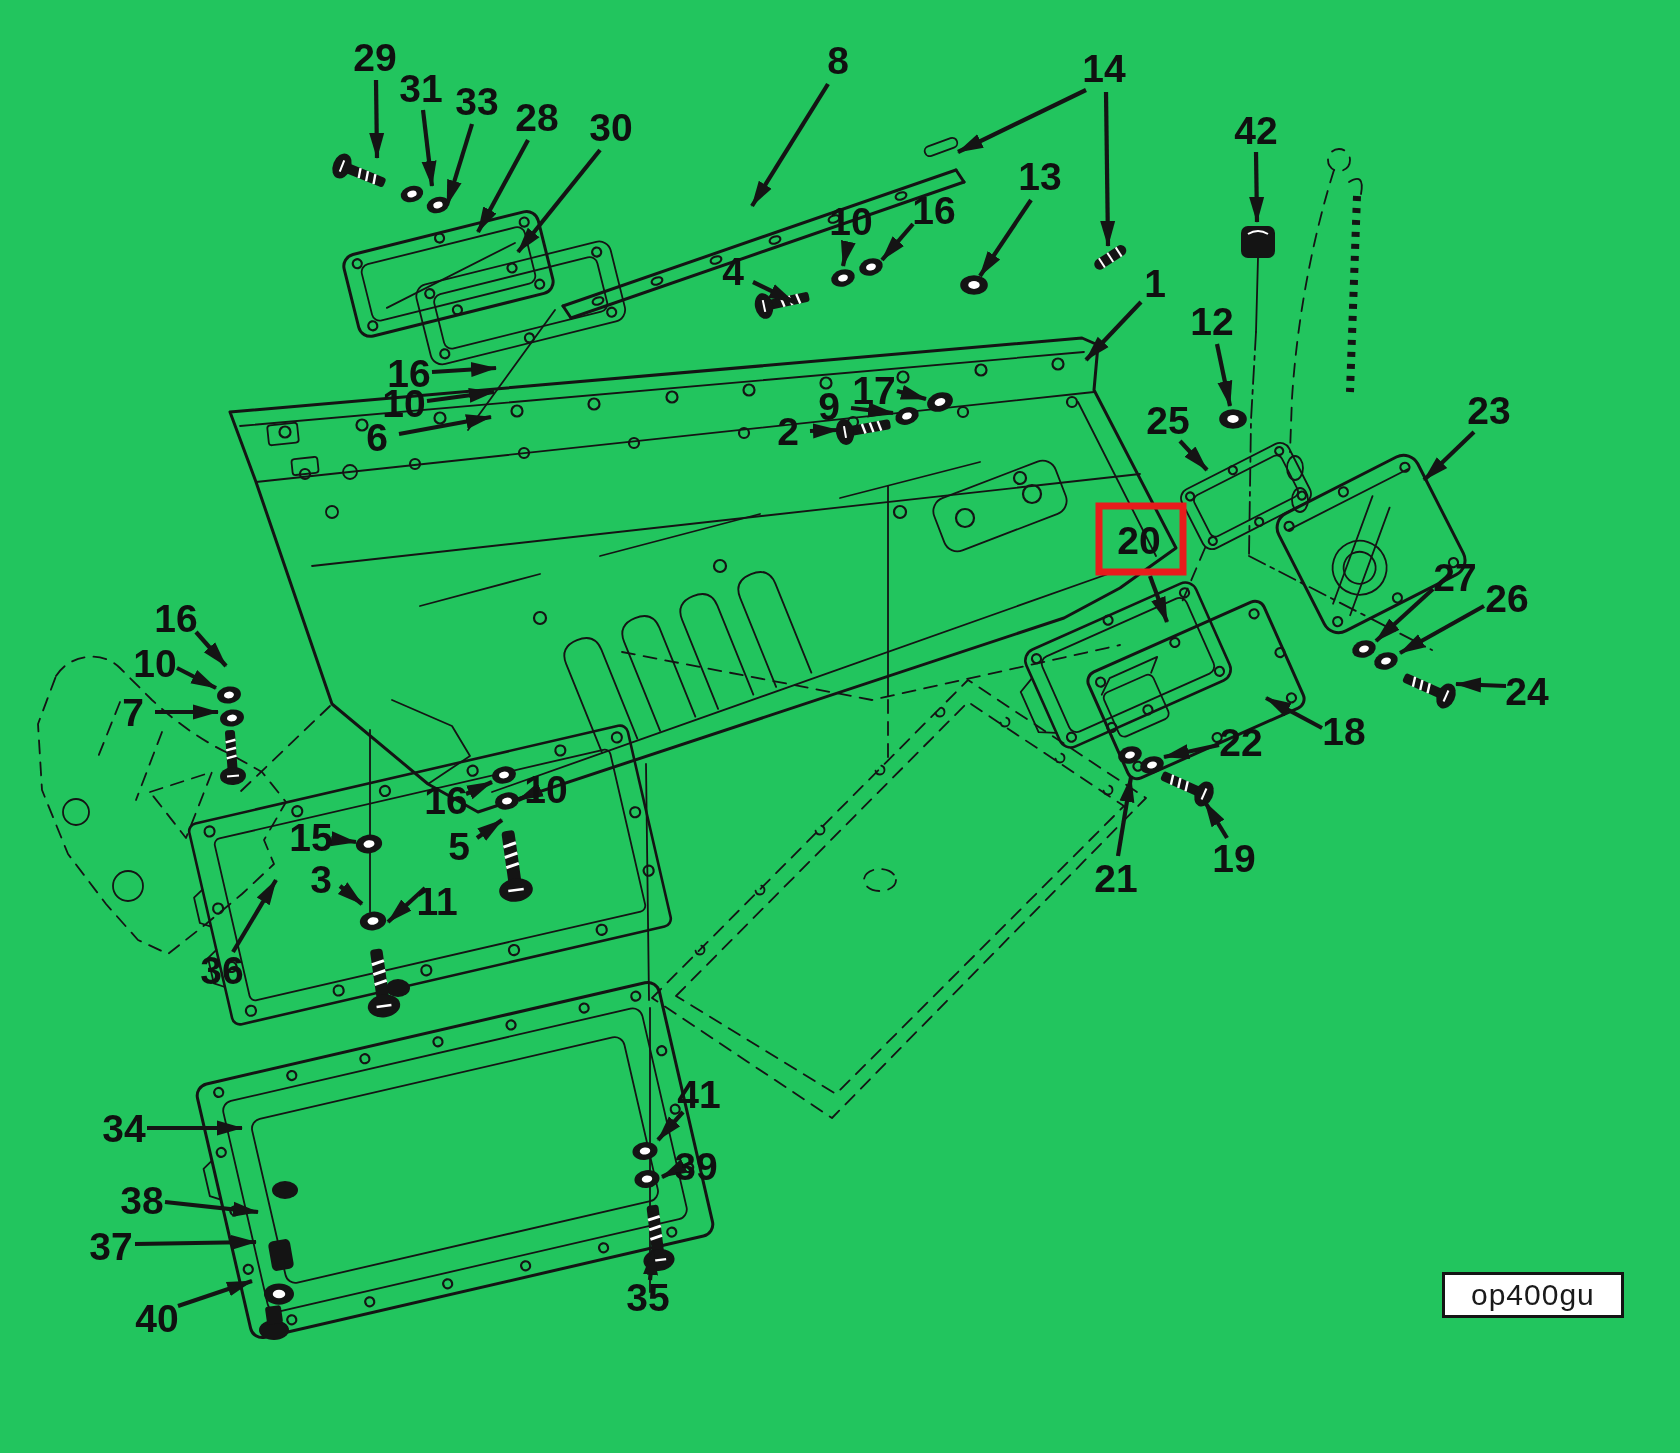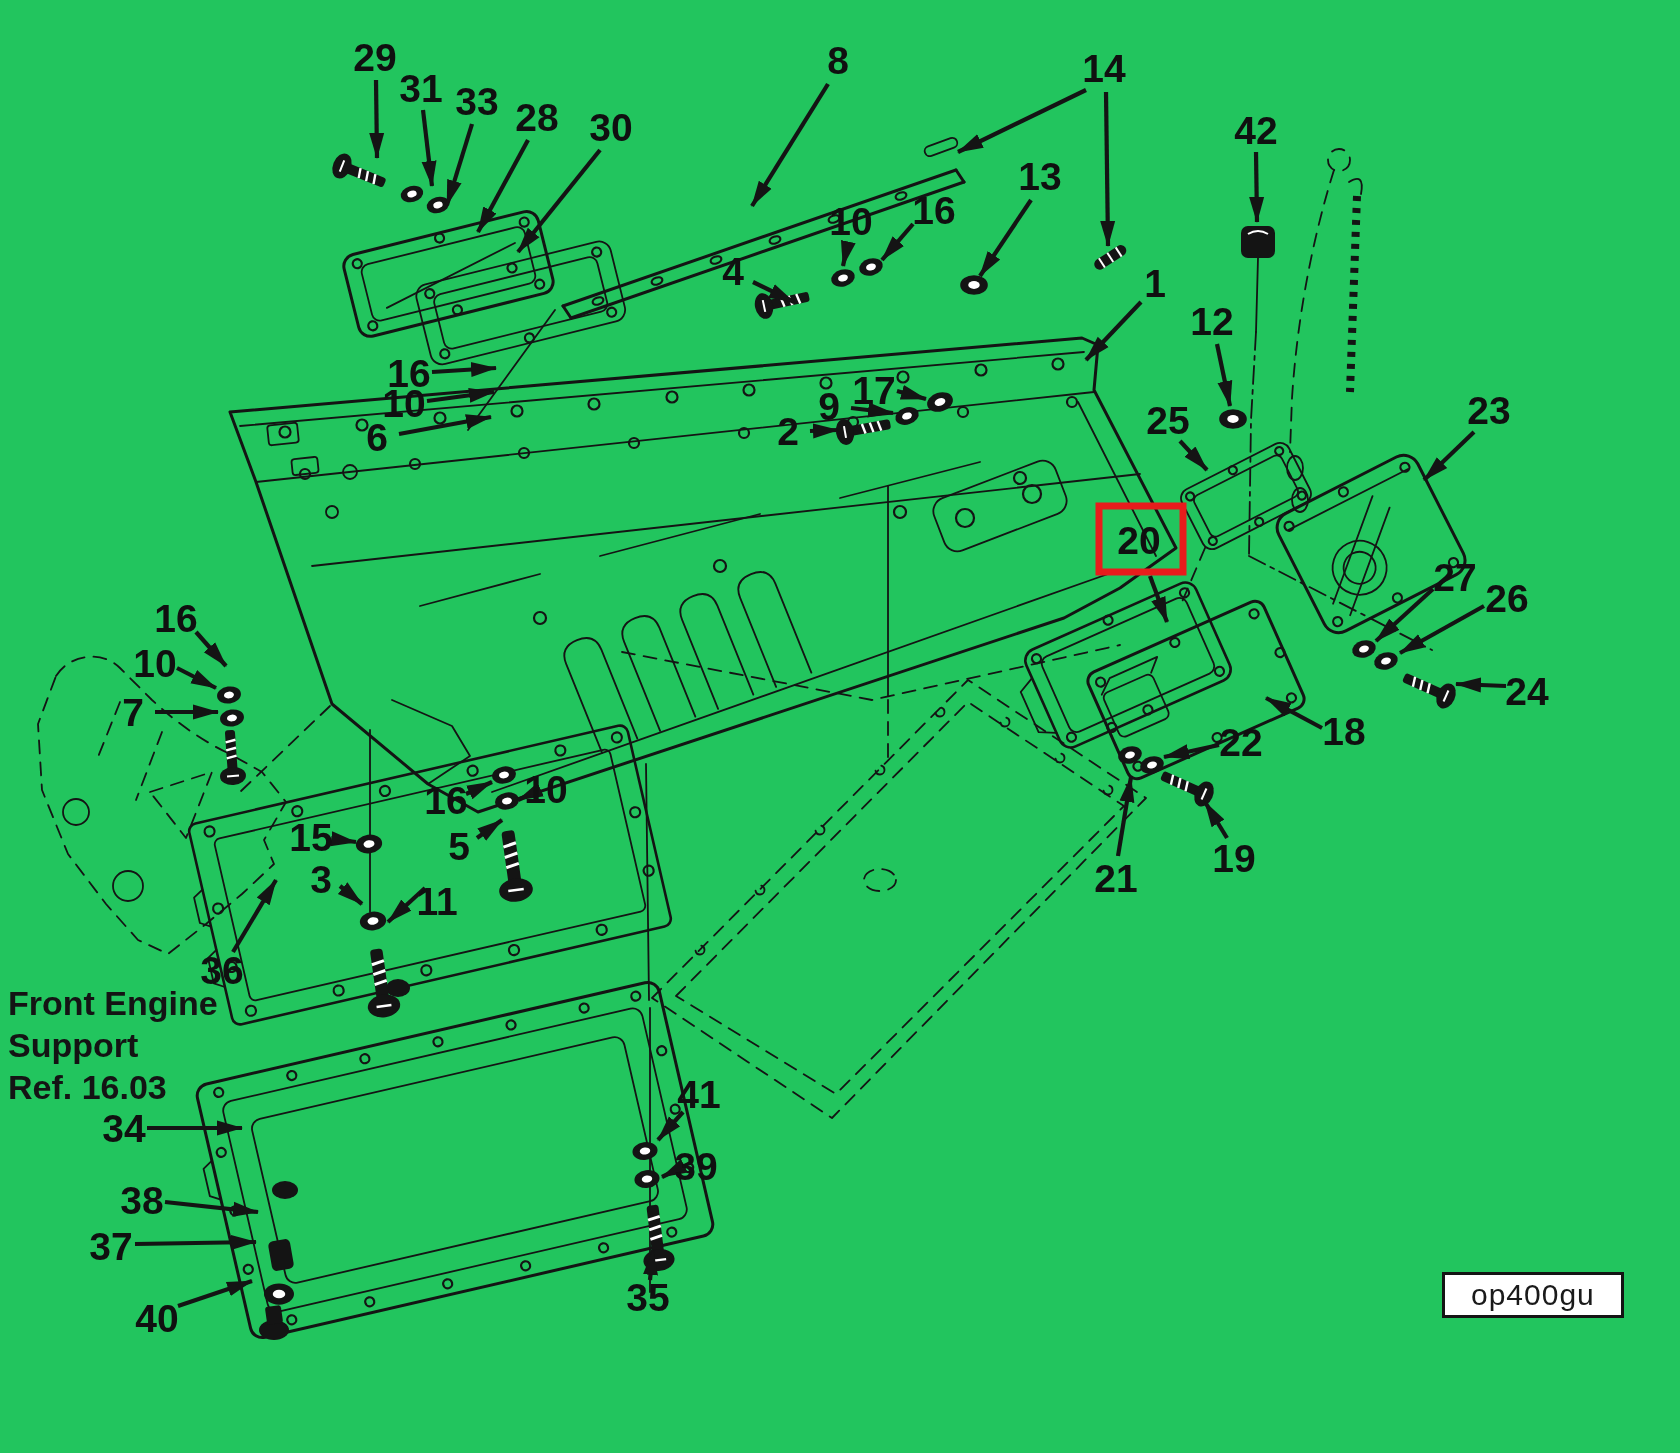--- a/index.html
+++ b/index.html
@@ -514,20 +514,15 @@
           <line x1="676" y1="1170" x2="662" y2="1177" class="leader" marker-end="url(#ah)"></line>
           <text x="696" y="1166" class="callout-num">39</text>
         </g>
         <g>
           <line x1="650" y1="1280" x2="653" y2="1250" class="leader" marker-end="url(#ah)"></line>
           <text x="648" y="1297" class="callout-num">35</text>
         </g>
       </g>
 </svg>
 
-<div class="note">
-  <div>Front Engine</div>
-  <div>Support</div>
-  <div>Ref. 16.03</div>
-</div>
 
 <div class="figcode">op400gu</div>
 </div>
 
 </body></html>

